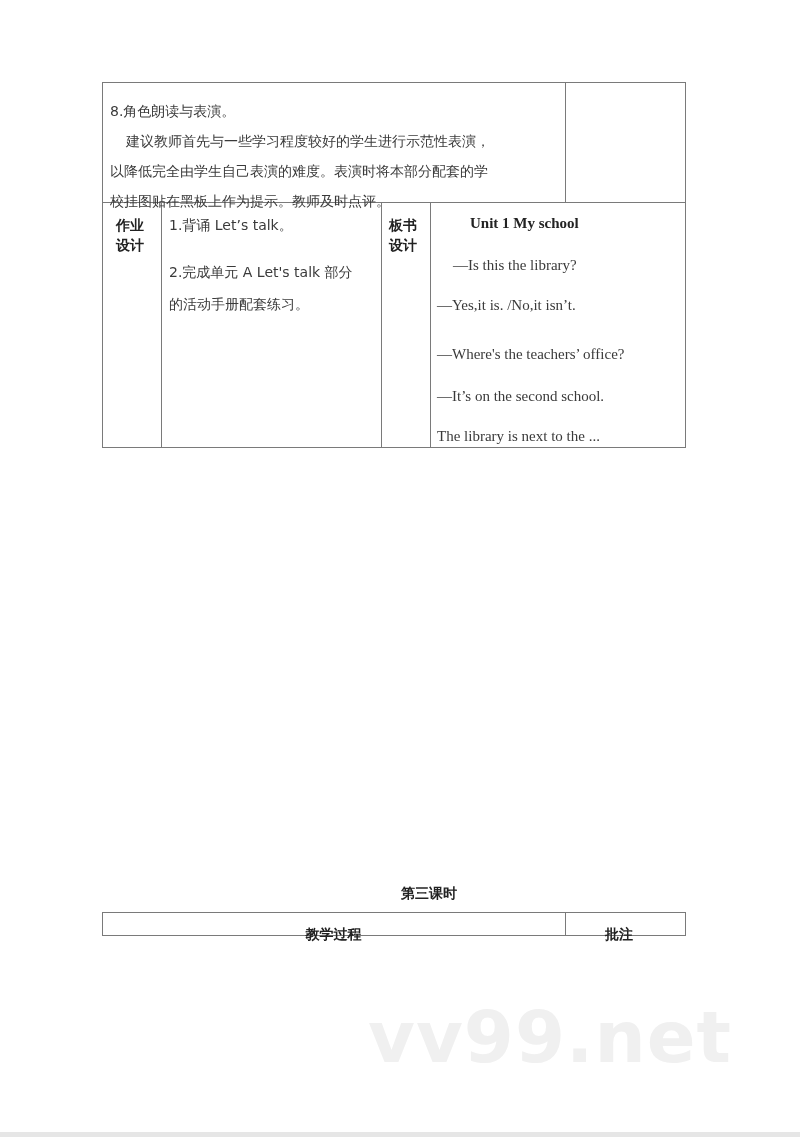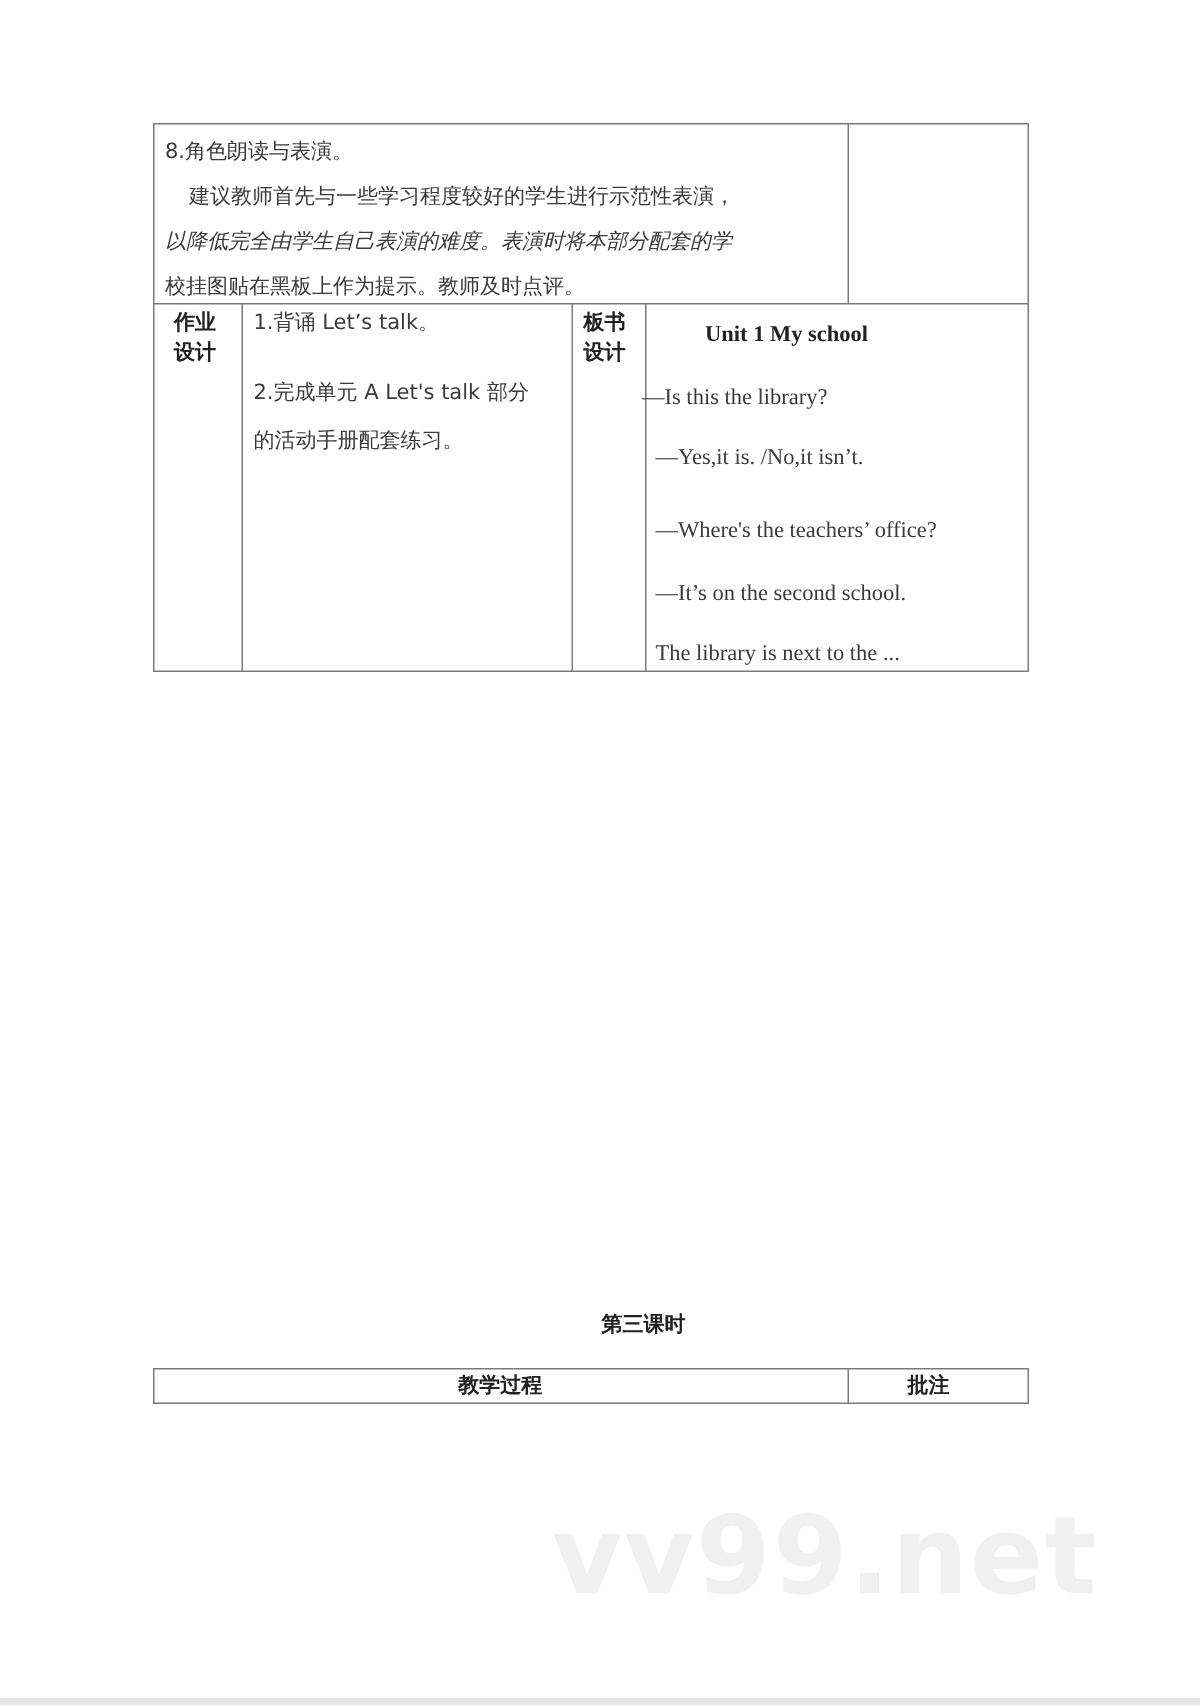--- a/index.html
+++ b/index.html
@@ -3,21 +3,21 @@
 <meta charset="utf-8">
 <style>
   html, body { margin:0; padding:0; }
   body { width:800px; height:1137px; background:#ffffff; position:relative; overflow:hidden;
          font-family:"DejaVu Serif","Liberation Serif",serif; color:#333; }
   .abs { position:absolute; }
   .border { border:1px solid #7a7a7a; box-sizing:border-box; }
   .vline { position:absolute; width:0; border-left:1px solid #7a7a7a; }
   .hline { position:absolute; height:0; border-top:1px solid #7a7a7a; }
   .txt { position:absolute; font-size:14px; line-height:18px; white-space:nowrap; color:#3a3a3a; }
-  .cjk { font-family:"DejaVu Sans","Liberation Sans",sans-serif; }
+  .cjk { font-family:"DejaVu Sans","Liberation Sans",sans-serif;margin-top:10px; }
   .bold { font-weight:bold; color:#222; }
   .eng { font-family:"Liberation Serif","DejaVu Serif",serif; font-size:15px; }
   .watermark { position:absolute; font-family:"DejaVu Sans","Liberation Sans",sans-serif; font-weight:bold;
                font-size:72px; color:#f0f0f0; letter-spacing:1px; }
   .bottom-strip { position:absolute; left:0; top:1132px; width:800px; height:5px; background:#e6e6e6; }
 </style>
 </head>
 <body>
 
 <div class="abs border" style="left:102px; top:82px; width:584px; height:366px;"></div>
@@ -25,36 +25,36 @@
 <div class="hline" style="left:102px; top:202px; width:584px;"></div>
 
 <div class="vline" style="left:565px; top:82px; height:120px;"></div>
 
 <div class="vline" style="left:161px; top:202px; height:246px;"></div>
 <div class="vline" style="left:381px; top:202px; height:246px;"></div>
 <div class="vline" style="left:430px; top:202px; height:246px;"></div>
 
 <div class="txt cjk" style="left:110px; top:92px;">8.角色朗读与表演。</div>
 <div class="txt cjk" style="left:126px; top:122px;">建议教师首先与一些学习程度较好的学生进行示范性表演，</div>
-<div class="txt cjk" style="left:110px; top:152px;font-style:italic;">以降低完全由学生自己表演的难度。表演时将本部分配套的学</div>
+<div class="txt cjk" style="left:110px; top:152px;">以降低完全由学生自己表演的难度。表演时将本部分配套的学</div>
 <div class="txt cjk" style="left:110px; top:182px;text-align:center;">校挂图贴在黑板上作为提示。教师及时点评。</div>
 <div class="txt" style="left:570px; top:92px;"></div>
 
 <div class="txt cjk bold" style="left:116px; top:206px;">作业</div>
 <div class="txt cjk bold" style="left:116px; top:226px;">设计</div>
 
 <div class="txt cjk" style="left:169px; top:206px;">1.背诵 Let’s talk。</div>
 <div class="txt cjk" style="left:169px; top:253px;">2.完成单元  A Let's talk  部分</div>
 <div class="txt cjk" style="left:169px; top:285px;">的活动手册配套练习。</div>
 
 <div class="txt cjk bold" style="left:389px; top:206px;">板书</div>
 <div class="txt cjk bold" style="left:389px; top:226px;">设计</div>
 
 <div class="txt eng bold" style="left:470px; top:214px;">Unit 1 My school</div>
-<div class="txt eng" style="left:428px; top:256px;">—Is this the library?</div>
+<div class="txt eng" style="left:453px; top:256px;">—Is this the library?</div>
 <div class="txt eng" style="left:437px; top:296px;">—Yes,it is. /No,it isn’t.</div>
 <div class="txt eng" style="left:437px; top:345px;">—Where's the teachers’ office?</div>
 <div class="txt eng" style="left:437px; top:387px;">—It’s on the second school.</div>
 <div class="txt eng" style="left:437px; top:427px;">The library is next to the ...</div>
 
 <div class="txt cjk bold" style="left:0; width:786px; text-align:center; top:874px; font-size:14px;padding-left:36px;">第三课时</div>
 
 <div class="abs border" style="left:102px; top:912px; width:584px; height:24px;"></div>
 <div class="vline" style="left:565px; top:912px; height:24px;"></div>
 <div class="txt cjk bold" style="left:102px; width:463px; text-align:center; top:915px;">教学过程</div>

